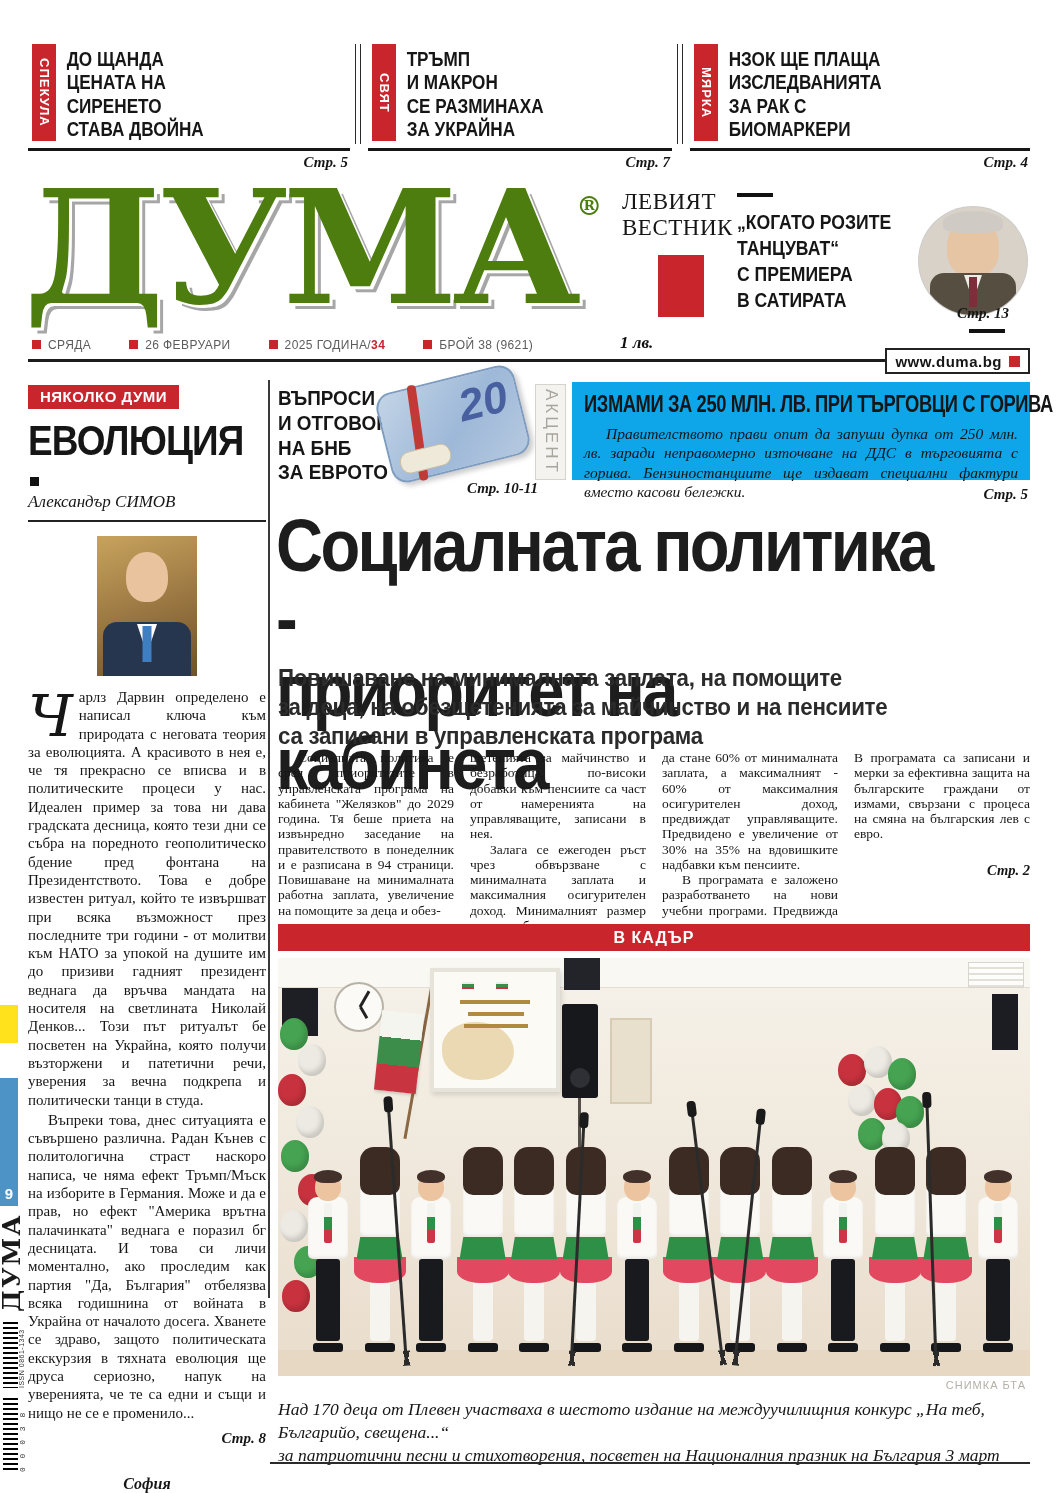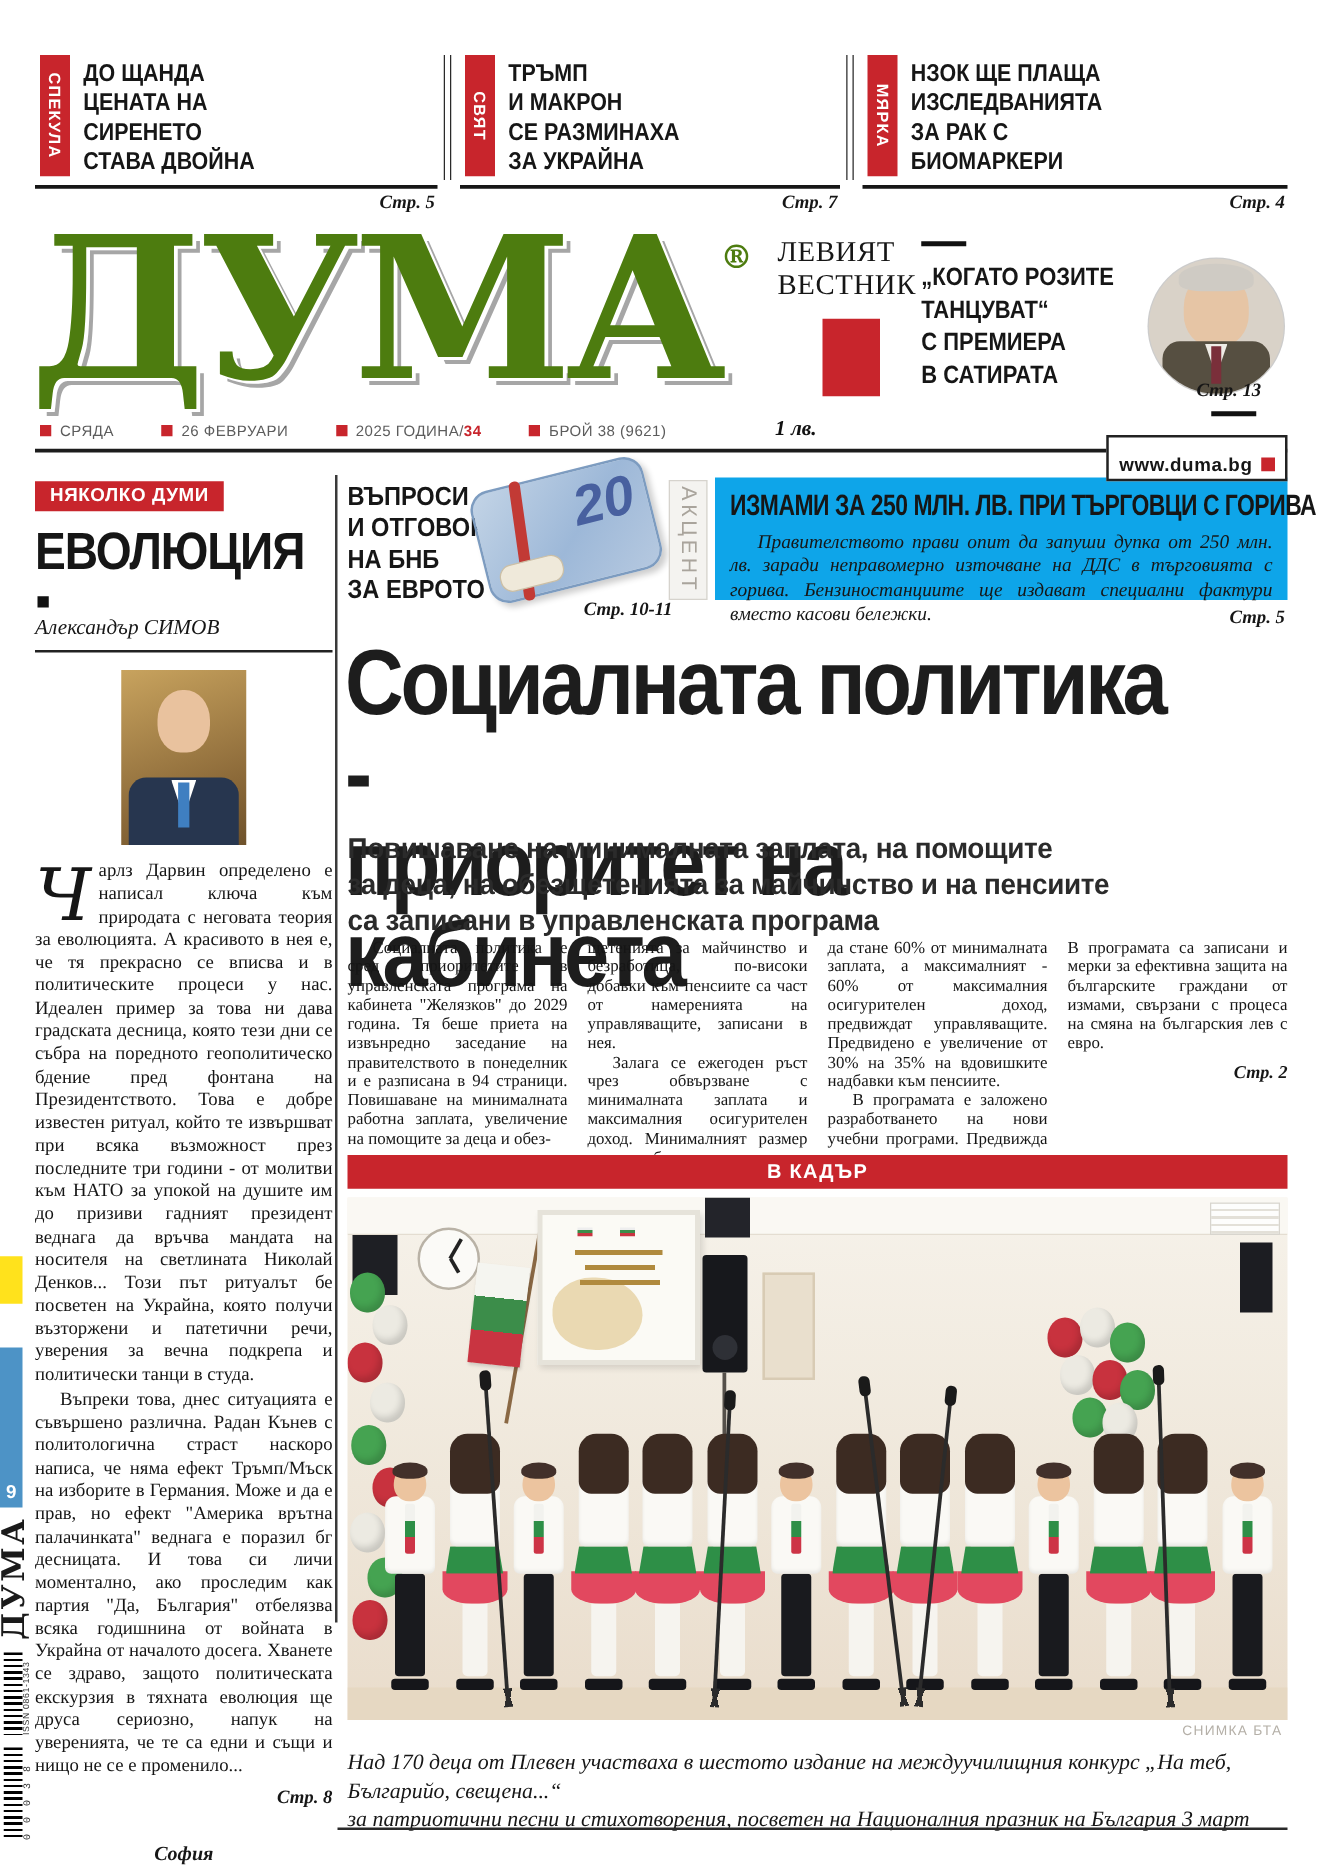--- a/index.html
+++ b/index.html
@@ -62,21 +62,21 @@
 .m-photo .bd::after{content:'';position:absolute;left:50%;top:4px;transform:translateX(-50%);width:8px;height:30px;background:#7a2f3a;}
 .m-page{position:absolute;right:22px;top:112px;font-weight:bold;font-style:italic;font-size:15px;}
 .m-dash2{position:absolute;right:26px;top:136px;width:36px;height:3.5px;background:#111;}
 .dateline{position:absolute;left:4px;top:153px;width:760px;display:flex;
  font-family:"Liberation Sans",sans-serif;font-size:12px;color:#5c5c5c;letter-spacing:0.4px;}
 .dateline .it{margin-right:38px;white-space:nowrap;}
 .rsq{display:inline-block;width:9px;height:9px;background:var(--red);margin-right:7px;}
 .dl-red{color:var(--red);font-weight:bold;margin-top:16px;}
 .price{position:absolute;left:592px;top:148px;font-weight:bold;font-style:italic;font-size:17px;color:#111;}
 .m-rule{position:absolute;left:0;top:174px;width:1002px;height:3px;background:#1c1c1c;}
-.site{position:absolute;right:0;top:163px;background:#fff;border:2.5px solid #222;padding:14px 8px 2px;
+.site{position:absolute;right:0;top:163px;background:#fff;border:2.5px solid #222;padding:3px 8px 2px;
  font-family:"Liberation Sans",sans-serif;font-weight:bold;font-size:15px;letter-spacing:0.5px;z-index:2;}
 .site-sq{display:inline-block;width:11px;height:11px;background:var(--red);margin-left:7px;}
 
 
 .opinion{position:absolute;left:28px;top:385px;width:238px;}
 .kicker{display:inline-block;background:var(--red);color:#fff;font-family:"Liberation Sans",sans-serif;
  font-weight:bold;font-size:15px;letter-spacing:0.5px;padding:3px 12px 4px;}
 .op-title{margin-top:8px;font-family:"Liberation Sans",sans-serif;font-weight:bold;font-size:42px;
  letter-spacing:-1px;transform:scaleX(0.88);transform-origin:left top;}
 .op-bullet{width:9px;height:9px;background:#111;margin:12px 0 6px 2px;}
@@ -132,21 +132,21 @@
 .akc-text{margin-top:6px;font-style:italic;font-size:15.5px;line-height:1.25;text-align:justify;text-indent:22px;}
 .akc-page{position:absolute;right:2px;top:108px;font-weight:bold;font-style:italic;font-size:15px;}
 .headline{position:absolute;left:-2px;top:132px;font-family:"Liberation Sans",sans-serif;font-weight:bold;
  font-size:74px;line-height:0.98;letter-spacing:-3px;transform:scaleX(0.88);transform-origin:left top;white-space:pre-line;color:#1d1d1d;}
 .deck{position:absolute;left:0;top:286px;font-family:"Liberation Sans",sans-serif;font-weight:bold;
  font-size:23px;line-height:1.25;letter-spacing:-0.3px;color:#2b2b2b;transform:scaleX(0.97);transform-origin:left top;white-space:pre-line;}
 .cols{position:absolute;left:0;top:372px;width:752px;display:flex;gap:16px;}
 .col{flex:1;font-size:13.5px;line-height:1.13;text-align:justify;}
 .col p.ind{text-indent:20px;}
 .col p+p{text-indent:20px;}
-.art-page{text-align:right;font-weight:bold;font-style:italic;font-size:14.5px;margin-top:8px;}
+.art-page{text-align:right;font-weight:bold;font-style:italic;font-size:14.5px;margin-top:20px;}
 .vkadar{position:absolute;left:0;top:546px;width:752px;height:27px;background:var(--red);color:#fff;
  font-family:"Liberation Sans",sans-serif;font-weight:bold;font-size:16px;letter-spacing:1px;
  display:flex;align-items:center;justify-content:center;}
 .credit{position:absolute;right:4px;top:1001px;font-family:"Liberation Sans",sans-serif;font-size:11px;
  letter-spacing:1px;color:#b5b0a8;}
 .caption{position:absolute;left:0;top:1020px;width:752px;font-style:italic;font-size:17.5px;line-height:1.3;white-space:pre-line;}
 .bottom-rule{position:absolute;left:270px;top:1462px;width:760px;height:2px;background:#2a2a2a;}
 
 
 .photo{position:absolute;left:0;top:580px;width:752px;height:418px;overflow:hidden;

